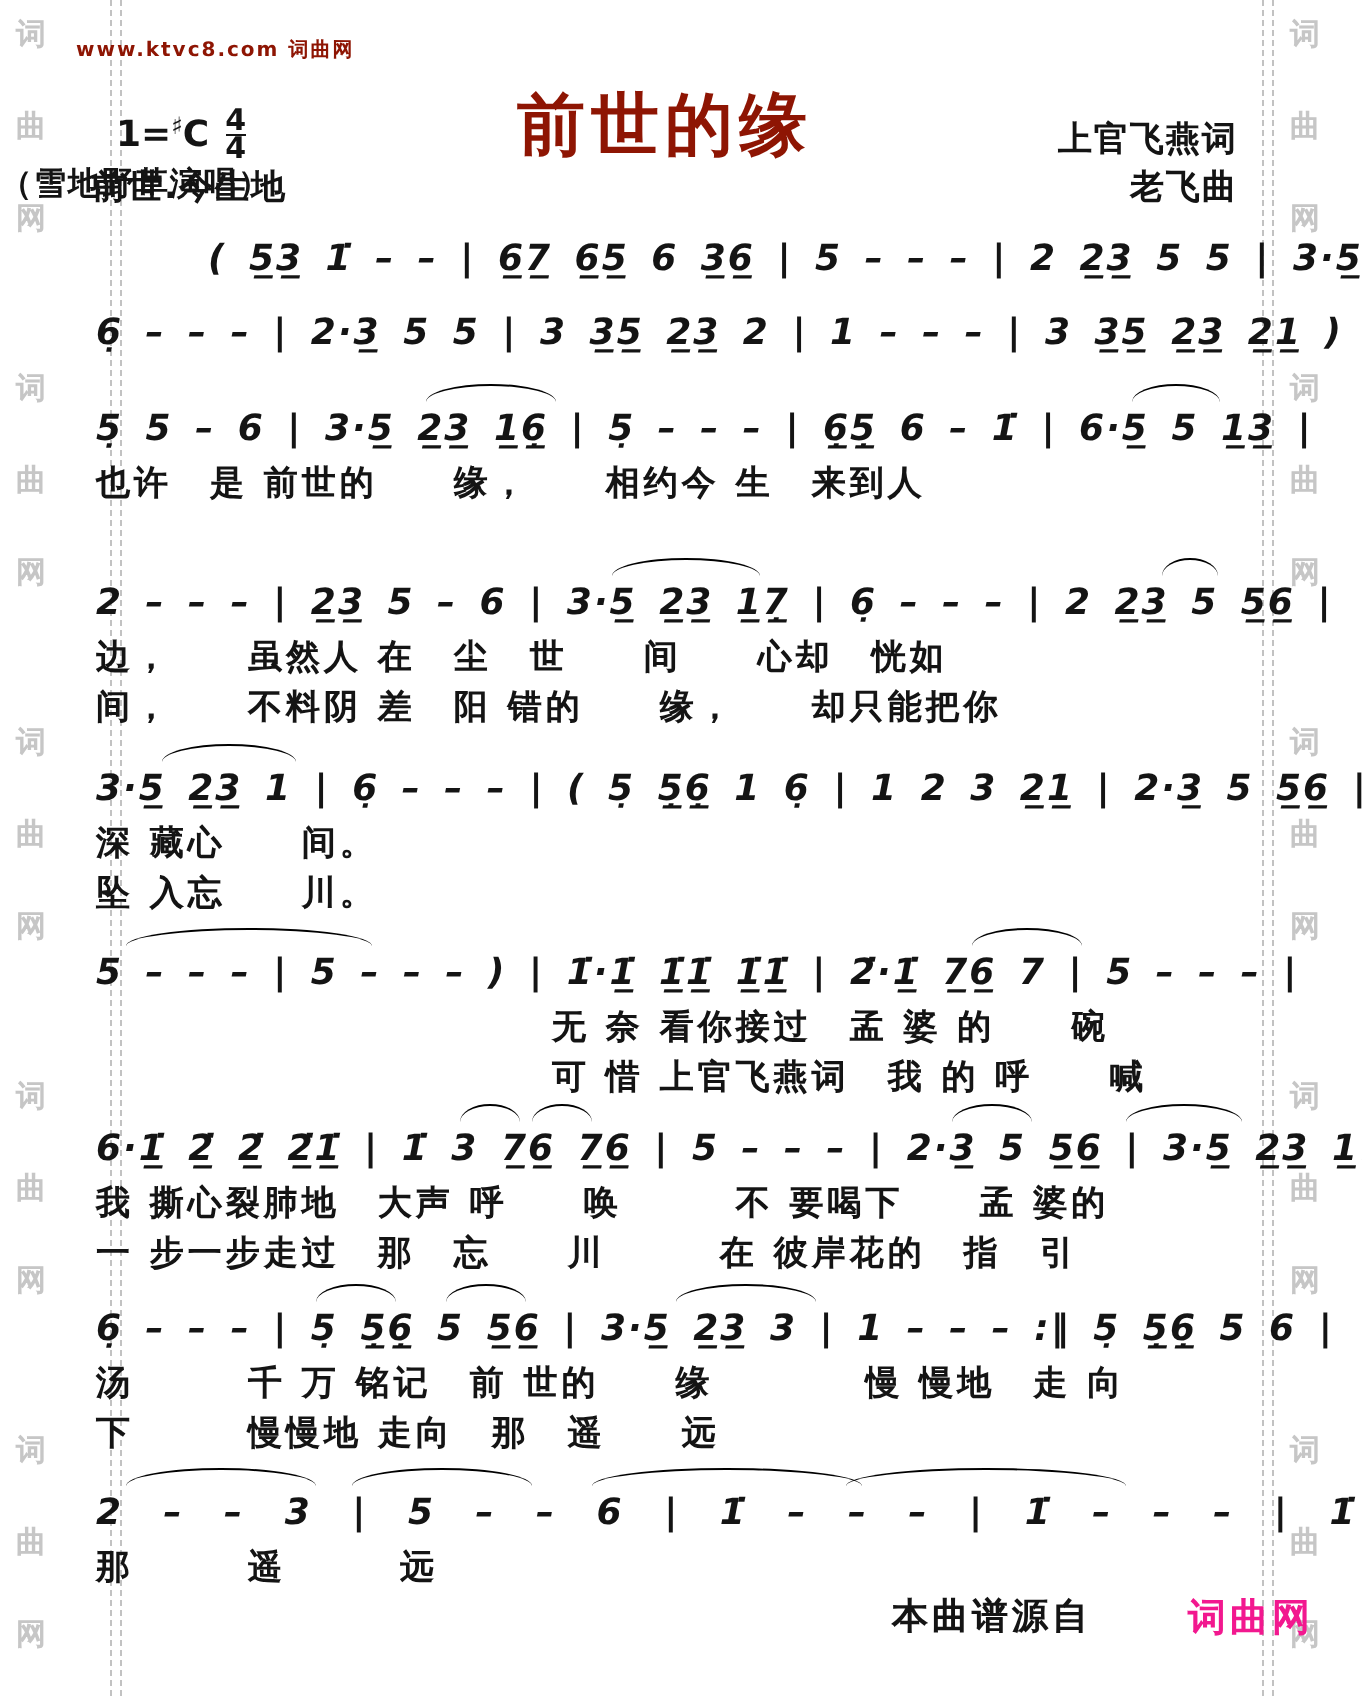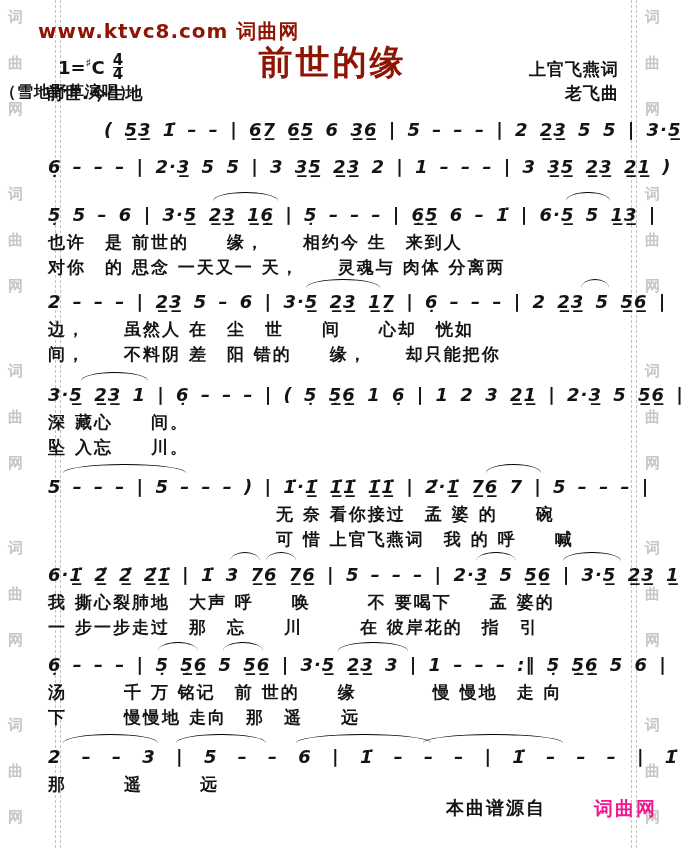--- a/index.html
+++ b/index.html
@@ -26,21 +26,21 @@
   .dash-line{
     position:absolute;top:0;bottom:0;width:4px;
     border-left:1px dashed #c2c2c2;border-right:1px dashed #c2c2c2;
   }
   .dash-line.left{left:55px;}
   .dash-line.right{right:44px;}
 
   
   .top-watermark{
     position:absolute;left:38px;top:18px;
-    font-size:20px;font-weight:bold;color:var(--title-color);
+    font-size:10px;font-weight:bold;color:var(--title-color);
     letter-spacing:1px;white-space:pre;
   }
   .song-title{
     position:absolute;left:0;right:40px;top:40px;text-align:center;
     font-size:34px;font-weight:bold;color:var(--title-color);
     letter-spacing:3px;
     padding-left:24px;
   }
   .song-subtitle{
     position:absolute;left:0;right:40px;top:82px;text-align:left;
@@ -155,21 +155,20 @@
   <div class="notes">6̣ – – – | 2·3̲ 5 5 | 3 3̲5̲ 2̲3̲ 2 | 1 – – – | 3 3̲5̲ 2̲3̲ 2̲1̲ ) |</div>
 </div>
 
 <div class="line" style="top:190px">
   <div class="arcs">
       <div class="arc" style="left: 165px; width: 65px;"></div>
       <div class="arc" style="left: 518px; width: 44px;"></div>
     </div>
   <div class="notes">5̣ 5 – 6 | 3·5̲ 2̲3̲ 1̲6̣̲ | 5̣ – – – | 6̣̲5̣̲ 6 – 1̇ | 6·5̲ 5 1̲3̲ |</div>
   <div class="lyric">也许　是 前世的　　缘，　　相约今 生　来到人</div>
-  <div class="lyric">对你　的 思念 一天又一 天，　　灵魂与 肉体 分离两</div>
 </div>
 
 <div class="line" style="top:277px">
   <div class="arcs">
       <div class="arc" style="left: 258px; width: 74px;"></div>
       <div class="arc" style="left: 533px; width: 28px;"></div>
     </div>
   <div class="notes">2 – – – | 2̲3̲ 5 – 6 | 3·5̲ 2̲3̲ 1̲7̣̲ | 6̣ – – – | 2 2̲3̲ 5 5̲6̲ |</div>
   <div class="lyric">边，　　虽然人 在　尘　世　　间　　心却　恍如</div>
   <div class="lyric">间，　　不料阴 差　阳 错的　　缘，　　却只能把你</div>

